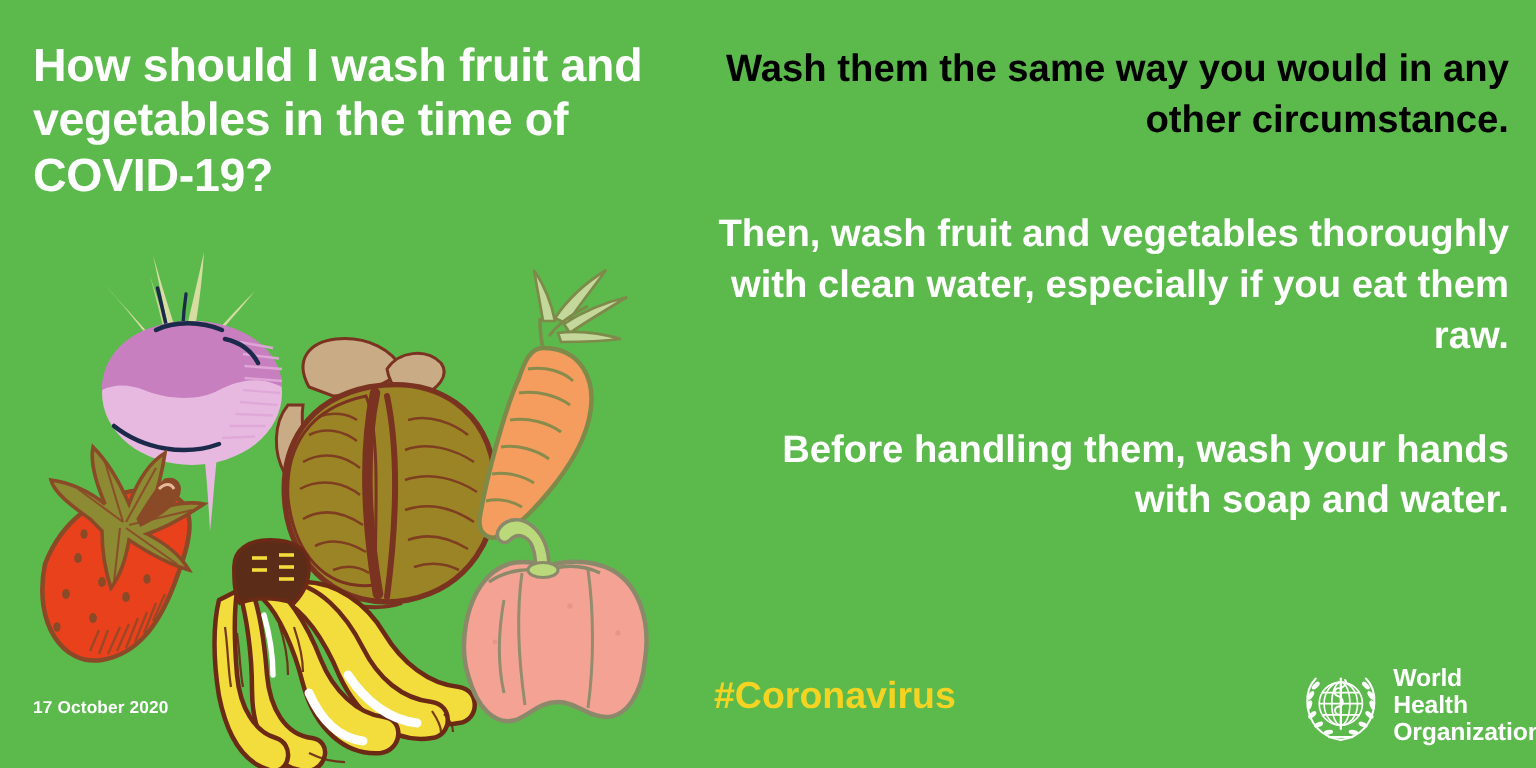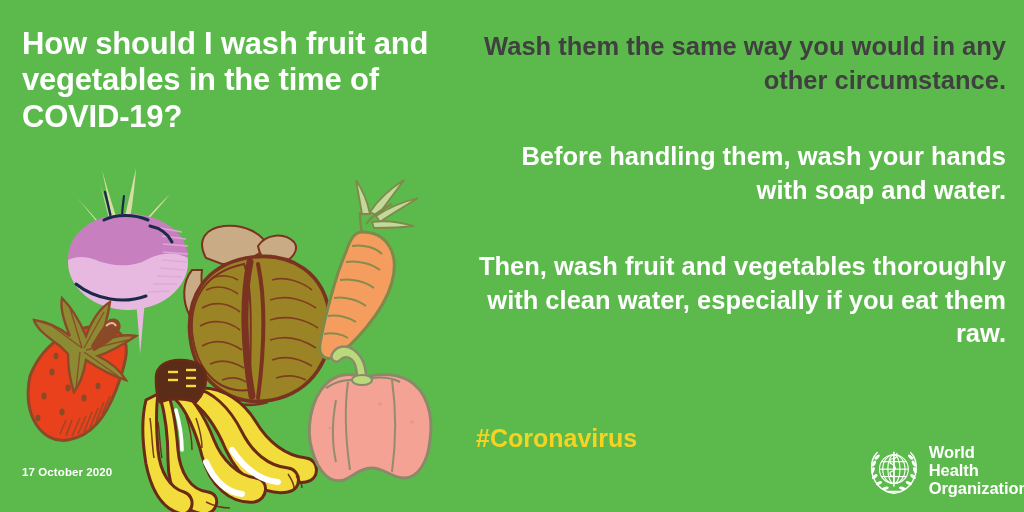--- a/index.html
+++ b/index.html
@@ -40,21 +40,21 @@
     top: 30px;
     width: 536px;
     text-align: right;
   }
   .para {
     font-weight: bold;
     line-height: 1.33;
     white-space: pre-line;
   }
   #lead-para {
-    color: #404040;
+    color: #000000;
     font-size: 25.5px;
     margin: 0;
   }
   #para-2 {
     color: #ffffff;
     font-size: 25.5px;
     margin: 42px 0 0 0;
   }
   #para-3 {
     color: #ffffff;
@@ -70,21 +70,21 @@
     color: #ffffff;
     font-size: 11.5px;
     font-weight: bold;
     letter-spacing: 0.1px;
   }
   .hashtag {
     position: absolute;
     color: #f5d322;
     font-size: 25px;
     font-weight: bold;
-    top: 424px;
+    top: 450px;
   }
   #hashtag-coronavirus { left: 476px; }
   #hashtag-covid19 { left: 709px; }
 
   #who-logo {
     position: absolute;
     left: 866px;
     top: 443px;
     display: flex;
     align-items: center;
@@ -301,22 +301,22 @@
       <g fill="#e08d7e" opacity="0.6">
         <circle cx="380" cy="254" r="1.8"></circle>
         <circle cx="412" cy="272" r="1.8"></circle>
         <circle cx="330" cy="278" r="1.6"></circle>
       </g>
     </g>
   </svg>
 
   <div id="right-col">
     <p class="para" id="lead-para">Wash them the same way you would in any other circumstance.</p>
+    <p class="para" id="para-3">Then, wash fruit and vegetables thoroughly with clean water, especially if you eat them raw.</p>
     <p class="para" id="para-2">Before handling them, wash your hands with soap and water.</p>
-    <p class="para" id="para-3">Then, wash fruit and vegetables thoroughly with clean water, especially if you eat them raw.</p>
   </div>
 
   <div id="date-stamp">17 October 2020</div>
 
   <div class="hashtag" id="hashtag-coronavirus">#Coronavirus</div>
 
 
   <div id="who-logo">
     <svg id="who-emblem" width="56" height="56" viewBox="0 0 120 120" xmlns="http://www.w3.org/2000/svg">
       <g fill="none" stroke="#ffffff" stroke-width="2.4">

